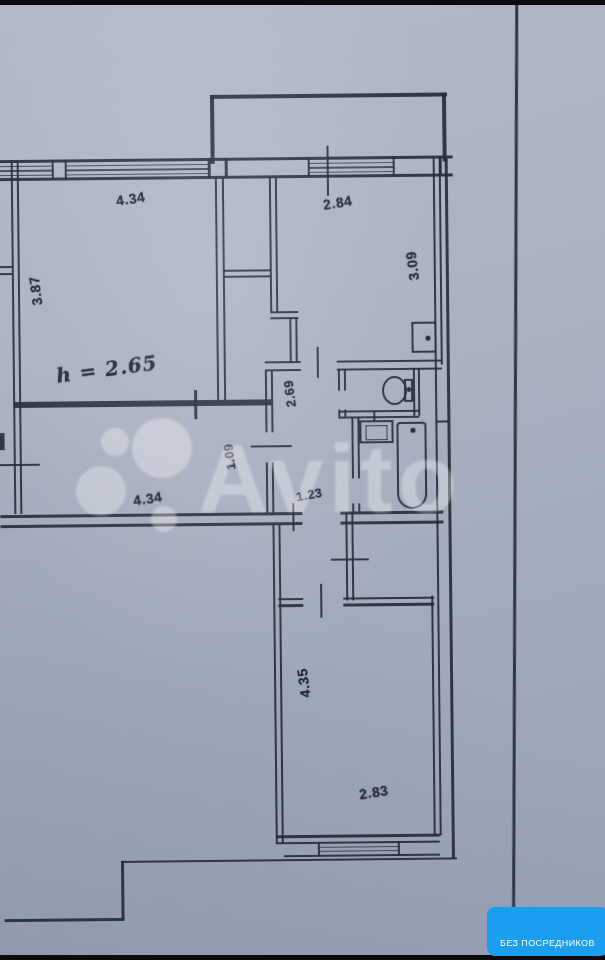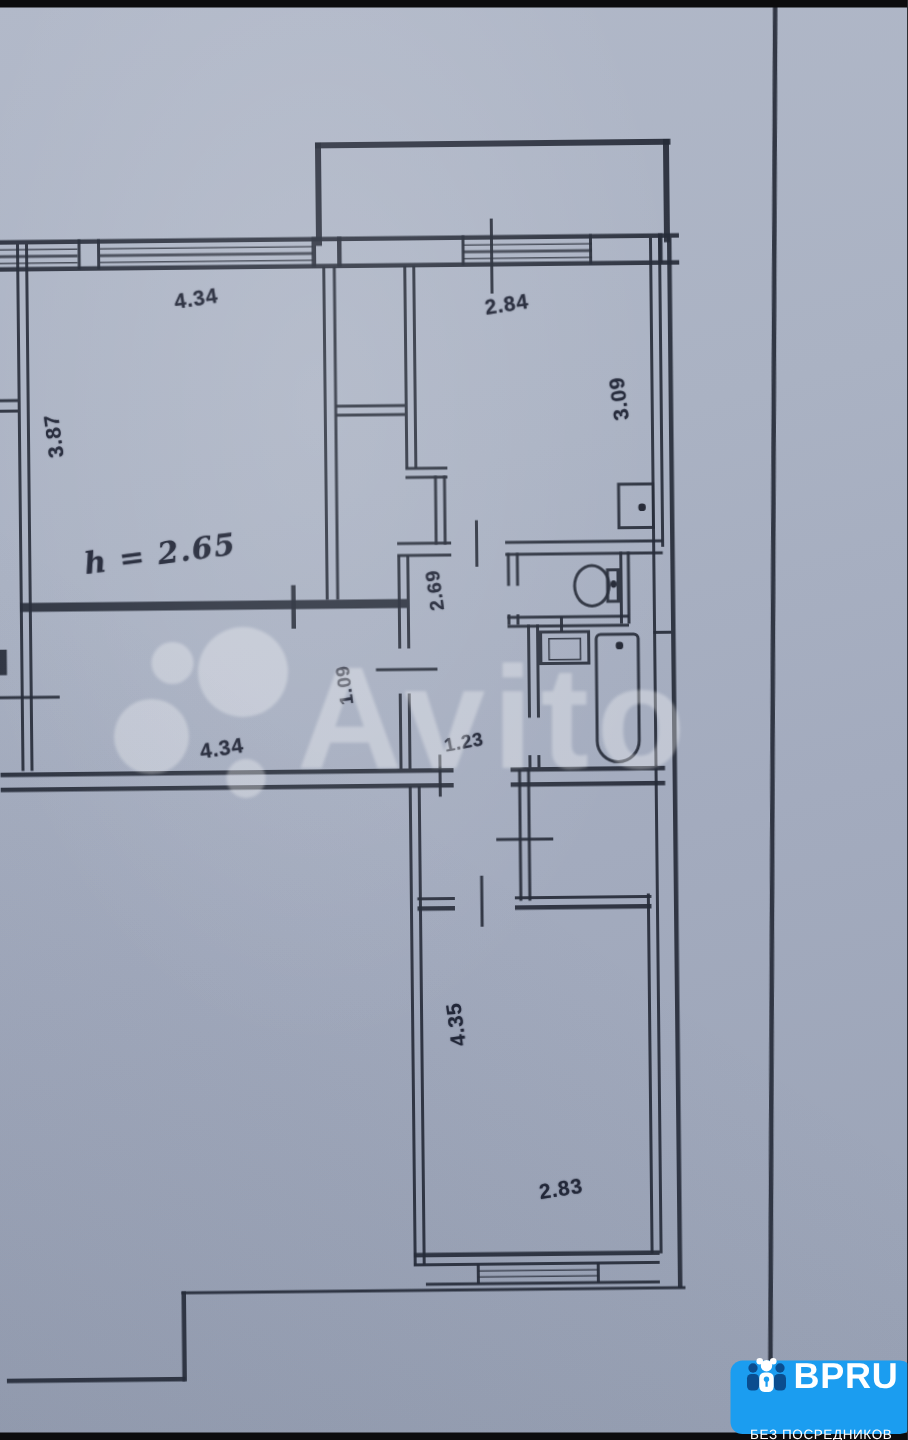--- a/index.html
+++ b/index.html
@@ -175,34 +175,17 @@
     <div>
       <div class="wm-c" style="left:31px;top:23px;width:28px;height:28px"></div>
       <div class="wm-c" style="left:6px;top:61px;width:50px;height:50px"></div>
       <div class="wm-c" style="left:62px;top:13px;width:60px;height:60px"></div>
       <div class="wm-c" style="left:81px;top:101px;width:26px;height:26px"></div>
     </div>
     <div id="wm-text">Avito</div>
   </div>
 
   <div id="badge">
-    <div id="badge-row">
-      <span style="display:inline-flex">
-        <svg width="30" height="27" viewBox="0 0 30 27">
-          <circle cx="10.5" cy="3.5" r="2.2" fill="#ffffff"></circle>
-          <circle cx="19.5" cy="3.5" r="2.2" fill="#ffffff"></circle>
-          <circle cx="6" cy="8" r="3.1" fill="#0a4d8f"></circle>
-          <rect x="2" y="12" width="8" height="11" rx="3" fill="#0a4d8f"></rect>
-          <circle cx="24" cy="8" r="3.1" fill="#0a4d8f"></circle>
-          <rect x="20" y="12" width="8" height="11" rx="3" fill="#0a4d8f"></rect>
-          <circle cx="15" cy="6.5" r="3.8" fill="#ffffff"></circle>
-          <rect x="10.2" y="11" width="9.6" height="13" rx="3.6" fill="#ffffff"></rect>
-          <circle cx="15" cy="15.5" r="1.8" fill="#1b9df0"></circle>
-          <rect x="14.3" y="16.5" width="1.5" height="4" fill="#1b9df0"></rect>
-        </svg>
-      </span>
-      <span id="badge-brand">BPRU</span>
-    </div>
     <div id="badge-tag">БЕЗ ПОСРЕДНИКОВ</div>
   </div>
 
   <div id="overlay"></div>
 </div>
 
 </body></html>

